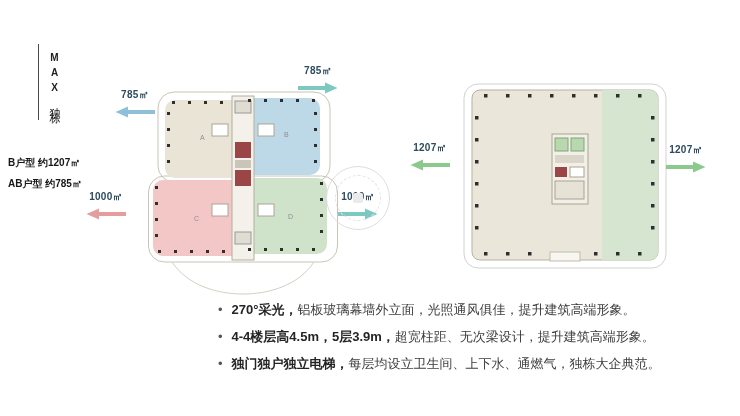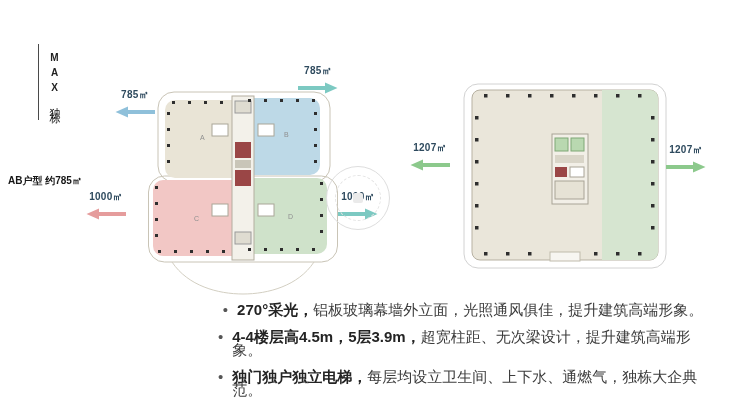--- a/index.html
+++ b/index.html
@@ -5,41 +5,42 @@
   html,body{margin:0;padding:0;}
   body{width:740px;height:416px;position:relative;background:#ffffff;
        font-family:"Liberation Sans","DejaVu Sans",sans-serif;overflow:hidden;}
   .abs{position:absolute;}
   .vtext{writing-mode:vertical-lr;text-orientation:upright;}
   .sidebar-line{left:38px;top:44px;width:1px;height:76px;background:#4a4a4a;}
   .brand{left:49px;top:52px;font-size:10px;font-weight:600;letter-spacing:4px;color:#222;}
   .building-type{left:47px;top:98px;font-size:11px;letter-spacing:6px;color:#111;}
   .units{left:8px;top:152px;}
   .unit-item{font-size:10px;font-weight:700;color:#161616;line-height:21px;white-space:nowrap;}
-  .unit-item.gap{margin-top:18px;}
+  .unit-item.gap{}
   .arrow-group{position:absolute;display:flex;flex-direction:column;align-items:center;gap:4px;}
   .area-label{font-size:10px;font-weight:700;color:#2e4a5e;white-space:nowrap;letter-spacing:0.3px;}
   .bullets{left:218px;top:303px;width:490px;}
-  .bullet-item{display:flex;margin-bottom:14px;font-size:15px;line-height:13px;color:#3c3c3c;justify-content:center;}
+  .bullet-item{display:flex;margin-bottom:14px;font-size:13px;line-height:13px;color:#3c3c3c;}
   .bullet-item::before{content:"\2022";color:#555;margin-right:9px;}
   .bullet-lead{font-weight:700;color:#242424;}
   .watermark{left:326px;top:166px;width:62px;height:62px;border:1px solid #dedede;border-radius:50%;}
   .watermark::before{content:"";position:absolute;left:8px;top:8px;right:8px;bottom:8px;
        border:1px dashed #e3e3e3;border-radius:50%;}
   .watermark::after{content:"";position:absolute;left:26px;top:26px;width:10px;height:10px;
        background:#eaeaea;border-radius:2px;}
 </style>
 </head>
 <body>
 
 <div class="abs sidebar-line"></div>
 <div class="abs vtext brand">MAX</div>
 <div class="abs vtext building-type">独栋</div>
 
 <div class="abs units">
+  <div class="unit-item">B户型 约1207㎡</div>
   <div class="unit-item gap">AB户型 约785㎡</div>
 </div>
 
 <svg class="abs" style="left:148px;top:84px" width="190" height="212" viewBox="0 0 190 212">
   <rect x="10" y="8" width="172" height="90" rx="16" fill="none" stroke="#c9c4b6"></rect>
   <rect x="0.5" y="92" width="189" height="86" rx="16" fill="none" stroke="#c9c4b6"></rect>
   <path d="M24,178 C40,202 70,210 95,210 C120,210 150,202 166,178" fill="none" stroke="#d3cfc2"></path>
 
   <rect x="17" y="16" width="78" height="78" rx="10" fill="#e9e4d6"></rect>
   <rect x="95" y="14" width="77" height="77" rx="10" fill="#bdd9e7"></rect>

